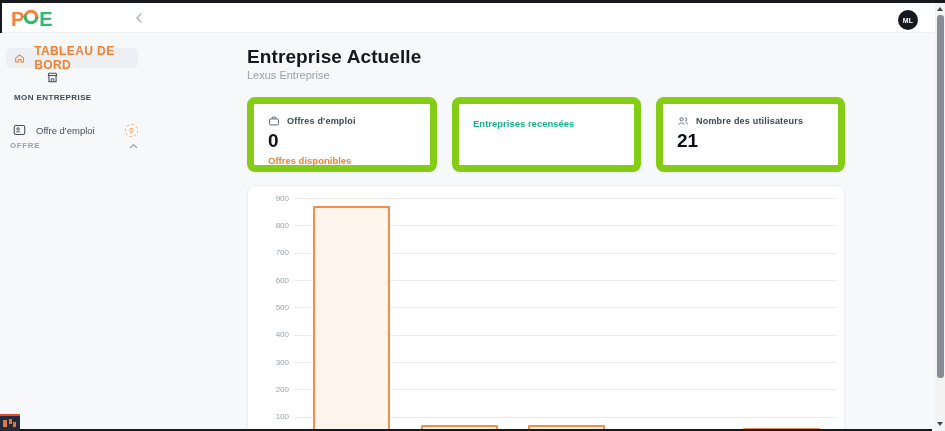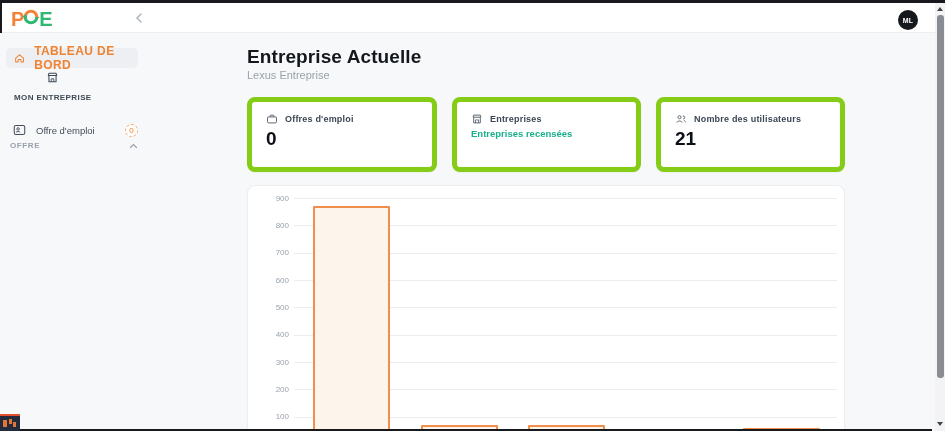--- a/index.html
+++ b/index.html
@@ -38,21 +38,21 @@
   .side-section { position:absolute; left:10px; top:105px; width:128px; display:flex; justify-content:space-between; align-items:center; cursor:pointer;margin-top:36px; }
   .side-section .lbl { color:#98a1ac; font-size:8px; font-weight:bold; letter-spacing:.6px; }
   .side-offer { left:12px; top:123px; width:126px; }
   .side-offer .lbl { color:#434c58; font-size:9.5px; flex:1; }
   .badge { width:13px; height:13px; border:1px dashed #f3aa70; border-radius:50%; background:#fffdfb; color:#ef8332; font-size:8px; display:flex; align-items:center; justify-content:center; }
 
   
   .page-title { position:absolute; left:247px; top:46px; font-size:19px; font-weight:800; color:#14181d; letter-spacing:.1px; }
   .page-sub { position:absolute; left:247px; top:69px; font-size:11px; color:#9aa1a9; }
 
-  .card { position:absolute; top:97px; height:75px; background:#fff; border:5px solid #84cc16; border-radius:8px; box-shadow:0 1px 2px rgba(20,24,31,.04); padding:11px 14px; }
+  .card { position:absolute; top:97px; height:75px; background:#fff; border:7px solid #84cc16; border-radius:8px; box-shadow:0 1px 2px rgba(20,24,31,.04); padding:11px 14px; }
   .card-1 { left:247px; width:190px; }
   .card-2 { left:452px; width:189px; }
   .card-3 { left:656px; width:189px; }
   .card-head { display:flex; align-items:center; gap:7px; }
   .card-label { font-size:9px; color:#3b4754; font-weight:600; letter-spacing:.2px; }
   .card-value { margin-top:3px; font-size:19px; font-weight:800; color:#0d1117; }
   .card-sub { margin-top:3px; font-size:9.5px; font-weight:600; }
 
   
   .chart-card { position:absolute; left:247px; top:185px; width:598px; height:320px; background:#fff; border:1px solid #eceef1; border-radius:8px; box-shadow:0 1px 2px rgba(20,24,31,.04); overflow:hidden; }
@@ -132,31 +132,24 @@
 
   <div class="card card-1">
     <div class="card-head">
       <svg width="12" height="12" viewBox="0 0 20 20">
         <rect x="2.5" y="6.5" width="15" height="10" rx="2" fill="none" stroke="#57606c" stroke-width="1.6"></rect>
         <path d="M7 6.5 V4.5 C7 3.9 7.4 3.5 8 3.5 H12 C12.6 3.5 13 3.9 13 4.5 V6.5" fill="none" stroke="#57606c" stroke-width="1.6"></path>
       </svg>
       <span class="card-label">Offres d'emploi</span>
     </div>
     <div class="card-value">0</div>
+    <div class="card-sub" style="color: rgb(239, 131, 50);">Offres disponibles</div>
   </div>
 
   <div class="card card-2">
-    <div class="card-head">
-      <svg width="12" height="12" viewBox="0 0 20 20">
-        <path d="M3.5 7 L4.5 3.5 H15.5 L16.5 7 Z" fill="none" stroke="#57606c" stroke-width="1.6" stroke-linejoin="round"></path>
-        <path d="M4.5 7.5 V16.5 H15.5 V7.5" fill="none" stroke="#57606c" stroke-width="1.6"></path>
-        <path d="M7.5 16.5 V11.5 H12.5 V16.5" fill="none" stroke="#57606c" stroke-width="1.4"></path>
-      </svg>
-      <span class="card-label">Entreprises</span>
-    </div>
     <div class="card-sub" style="color: rgb(27, 176, 141);">Entreprises recensées</div>
   </div>
 
   <div class="card card-3">
     <div class="card-head">
       <svg width="12" height="12" viewBox="0 0 20 20">
         <circle cx="7.5" cy="7" r="2.6" fill="none" stroke="#57606c" stroke-width="1.5"></circle>
         <path d="M3 16 C3.5 12.5 11.5 12.5 12 16" fill="none" stroke="#57606c" stroke-width="1.5"></path>
         <path d="M13 5.2 A2.4 2.4 0 1 1 13.6 9.8 M14.5 12.2 C16.5 12.8 17.3 14.2 17.5 15.8" fill="none" stroke="#57606c" stroke-width="1.4"></path>
       </svg>

